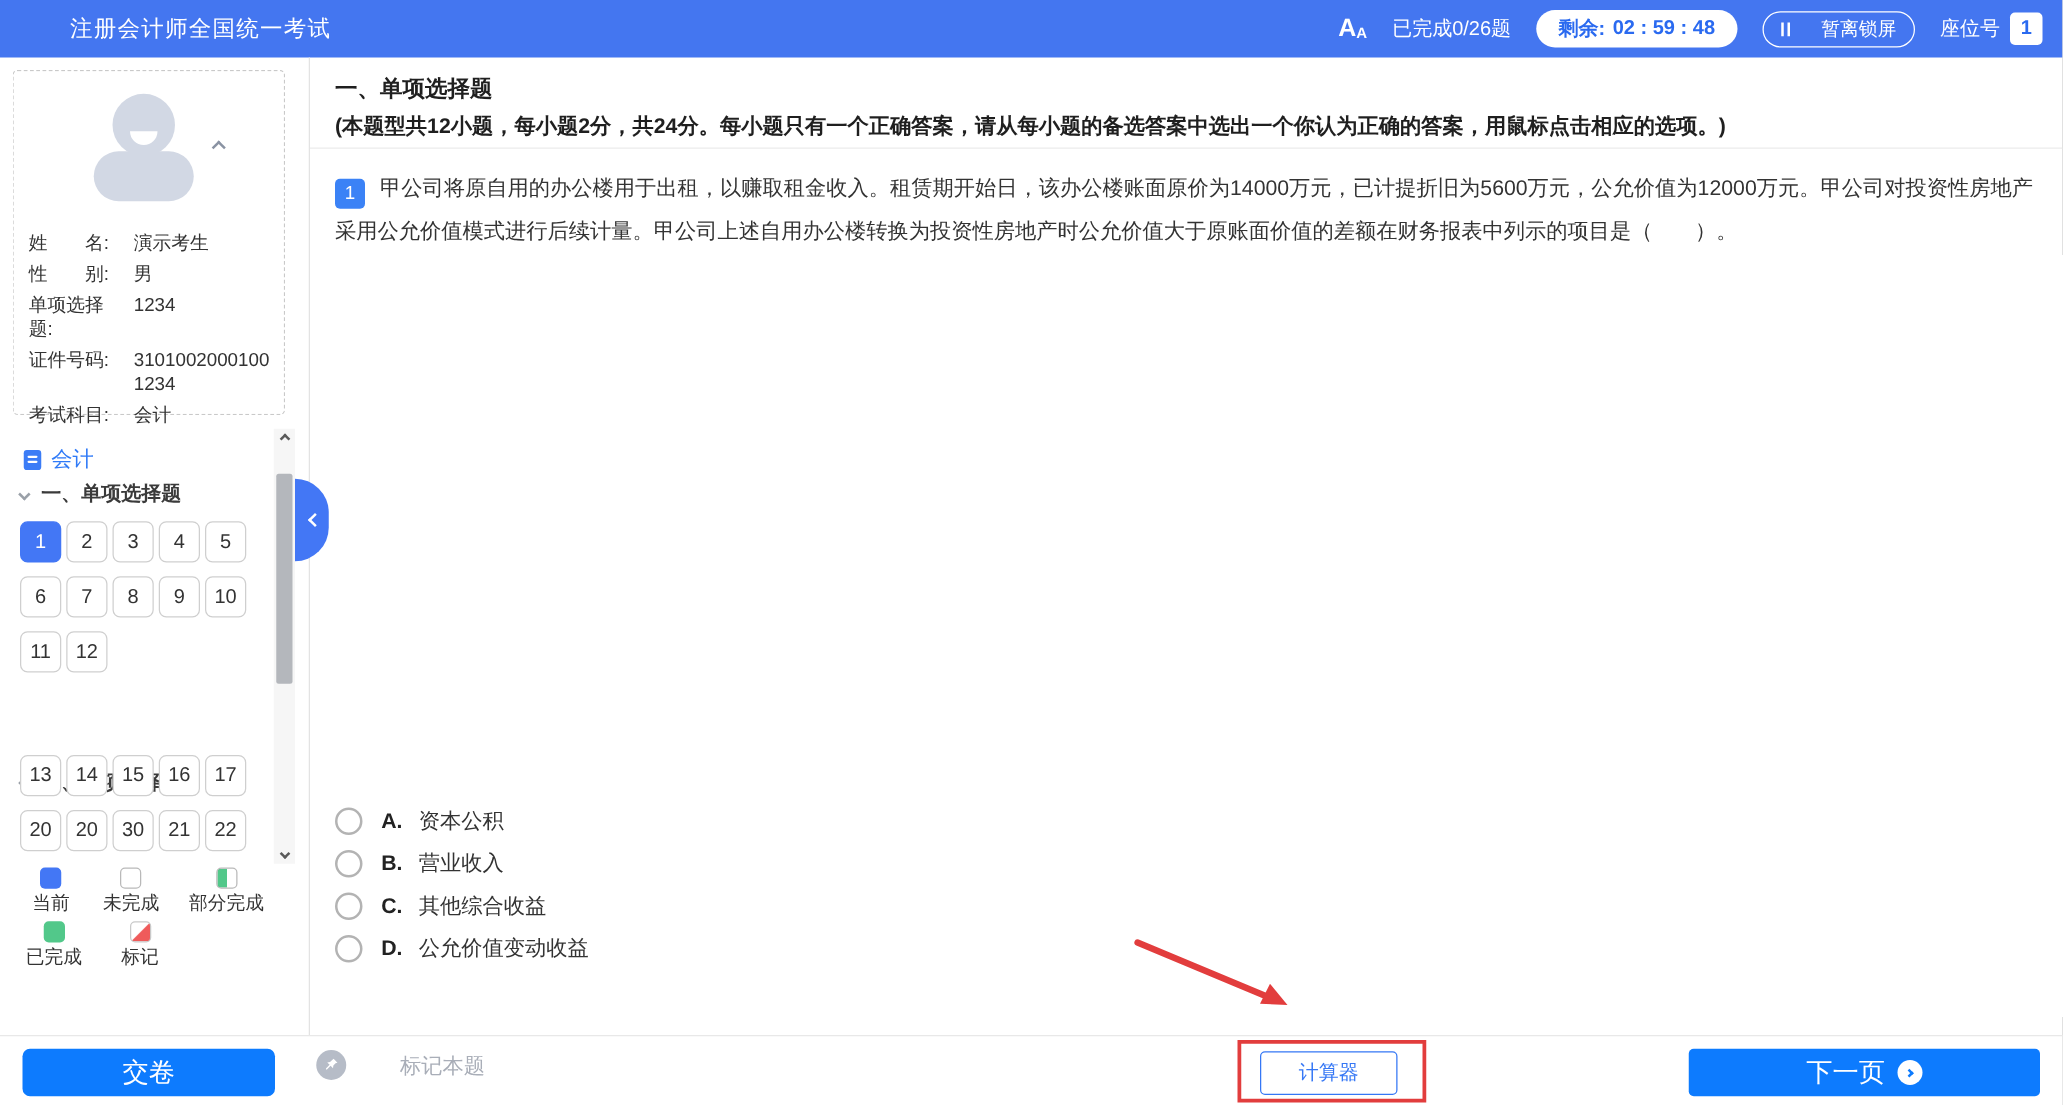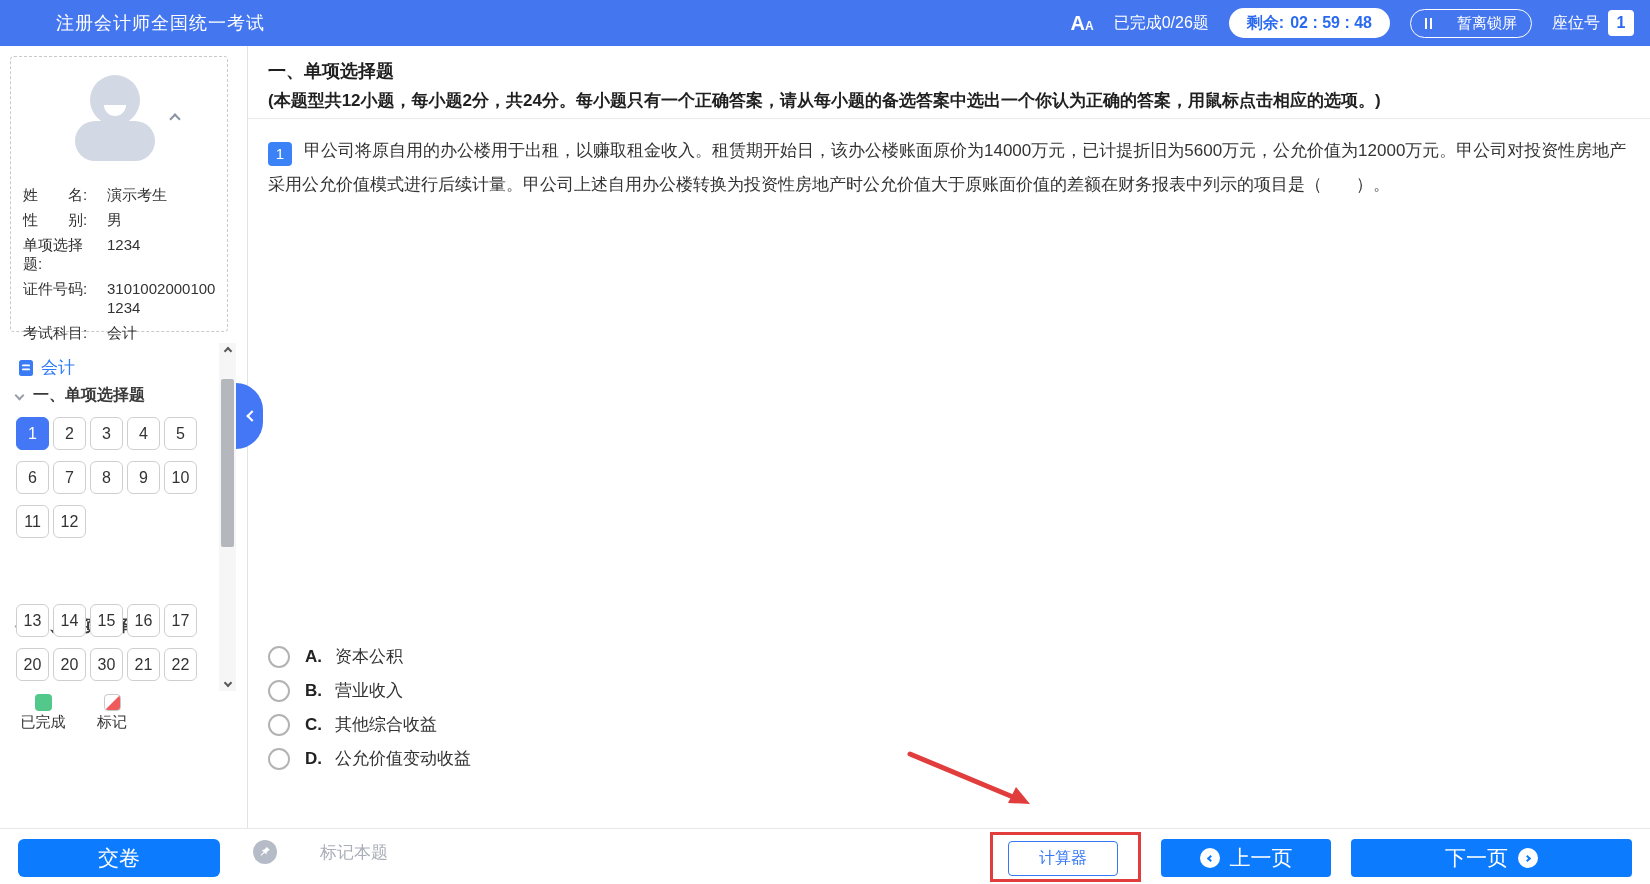--- a/index.html
+++ b/index.html
@@ -204,20 +204,34 @@
     <div class="qbtn">16</div>
     <div class="qbtn">17</div>
     <div class="qbtn">20</div>
     <div class="qbtn">20</div>
     <div class="qbtn">30</div>
     <div class="qbtn">21</div>
     <div class="qbtn">22</div>
   </div>
 
   <div class="legend">
+    <div class="legend-row r1">
+      <div class="legend-item">
+        <span class="legend-swatch sw-current"></span>
+        <span>当前</span>
+      </div>
+      <div class="legend-item">
+        <span class="legend-swatch sw-incomplete"></span>
+        <span>未完成</span>
+      </div>
+      <div class="legend-item">
+        <span class="legend-swatch sw-partial"></span>
+        <span>部分完成</span>
+      </div>
+    </div>
     <div class="legend-row r2">
       <div class="legend-item">
         <span class="legend-swatch sw-complete"></span>
         <span>已完成</span>
       </div>
       <div class="legend-item">
         <span class="legend-swatch sw-marked"></span>
         <span>标记</span>
       </div>
     </div>
@@ -274,26 +288,20 @@
     <div class="btn btn-submit">交卷</div>
     <div class="mark-group">
       <span class="pin-circle">
         <svg width="14" height="14" viewBox="0 0 24 24">
             <path fill="#fff" d="M15.2 3.5l5.3 5.3-2.6.8-3 3-.5 3.8-3.3-3.3-5 5.1-1.2-.2-.2-1.2 5.1-5-3.3-3.3 3.8-.5 3-3z"></path>
           </svg>
       </span>
       <span class="mark-label">标记本题</span>
     </div>
     <div class="btn btn-calc">计算器</div>
-    <div class="btn btn-prev">
-      <span class="nav-circle">
-          <span class="chev left"></span>
-        </span>
-      <span>上一页</span>
-    </div>
     <div class="btn btn-next">
       <span>下一页</span>
       <span class="nav-circle">
           <span class="chev right"></span>
         </span>
     </div>
   </div>
 
   <div class="calc-highlight"></div>
   <svg class="anno-arrow" width="170" height="85" viewBox="0 0 170 85">

